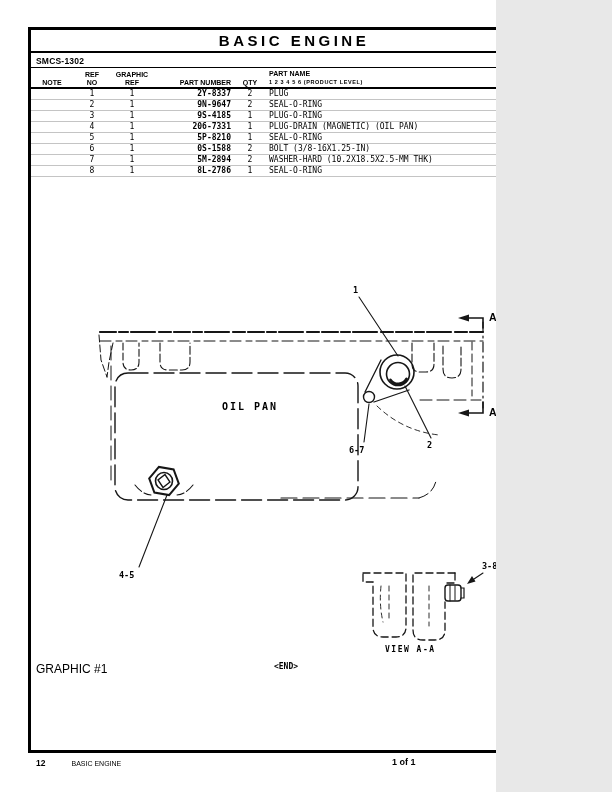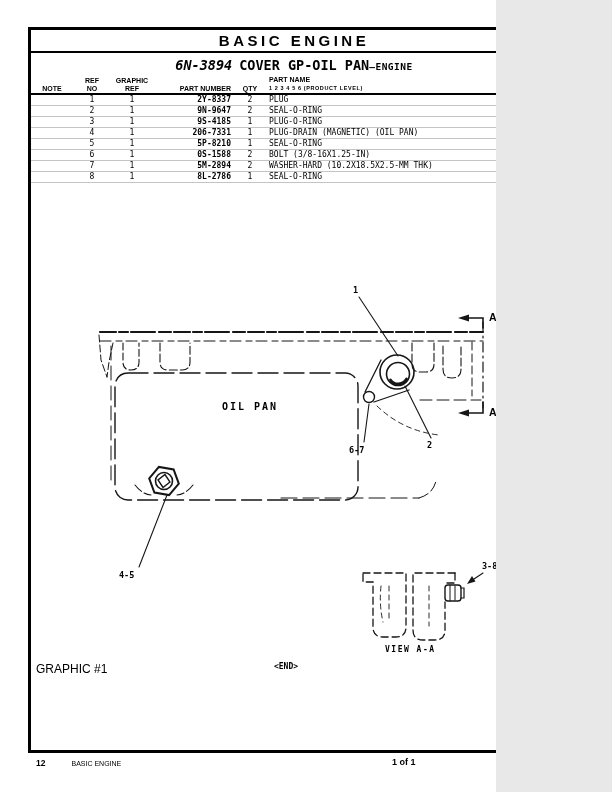--- a/index.html
+++ b/index.html
@@ -48,24 +48,25 @@
 </style>
 </head>
 <body>
 
 <div class="sheet">
   <div class="border-box">
     <div class="inner">
 
       <div class="masthead">BASIC ENGINE</div>
 
-      <div class="doc-title">
-        <span class="pn">6N-3894</span><span>COVER GP-OIL PAN</span><span class="sfx">–ENGINE</span>
+
+      <div class="smcs-row">
+        <span class="smcs">SMCS-1302</span>
+        <span class="docid">i01795003</span>
       </div>
-
 
       <table class="parts">
         <colgroup>
           <col class="col-note">
             <col class="col-ref">
             <col class="col-gref">
             <col class="col-pn">
           <col class="col-qty">
             <col class="col-name">
             <col class="col-page">

